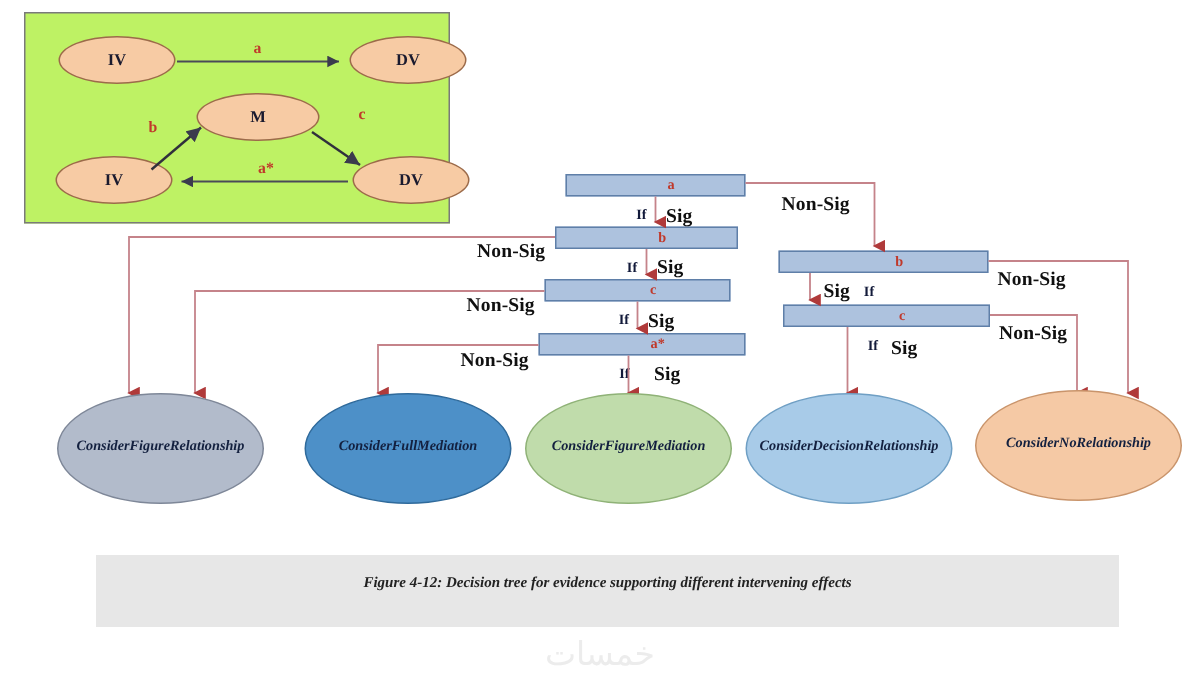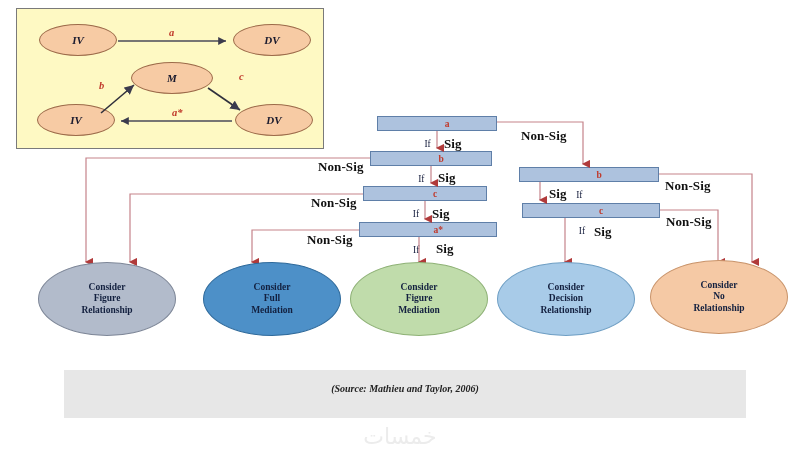--- a/index.html
+++ b/index.html
@@ -2,49 +2,49 @@
 <html><head>
 <meta charset="utf-8">
 <style>
   html,body{margin:0;padding:0;background:#ffffff;}
   body{width:800px;height:460px;position:relative;overflow:hidden;
        font-family:"Liberation Serif",serif;}
 
   .stage{position:absolute;left:0;top:0;width:800px;height:460px;}
 
   
-  .model-panel{position:absolute;left:16px;top:8px;width:308px;height:141px;
-      background:#fef9c3;border:1.5px solid #7a7a7a;box-sizing:border-box;font-style:italic;}
+  .model-panel{position:absolute;left:16px;top:8px;width:284px;height:141px;
+      background:#bef264;border:1.5px solid #7a7a7a;box-sizing:border-box;}
 
   .ell{position:absolute;border-radius:50%;display:flex;align-items:center;
        justify-content:center;text-align:center;box-sizing:border-box;}
 
   .ell-peach{background:#f7cba4;border:1.3px solid #9c6b4a;
       color:#1a1a2e;font-weight:bold;font-size:11px;}
 
   .lbl-red{position:absolute;color:#c0392b;font-weight:bold;font-size:10.5px;
       font-family:"Liberation Serif",serif;}
 
   
   .dbox{position:absolute;background:#adc2de;border:1px solid #5f7fa8;
       box-sizing:border-box;height:15px;display:flex;align-items:center;
       justify-content:center;gap:14px;}
-  .dbox .if{color:#121a3a;font-weight:normal;font-size:9.5px;margin-top:40px;}
+  .dbox .if{color:#121a3a;font-weight:bold;font-size:9.5px;margin-top:40px;}
   .dbox .vr{color:#c0392b;font-weight:bold;font-size:9.5px;}
 
   
   .tag{position:absolute;color:#101010;font-weight:bold;font-size:13px;
       font-family:"Liberation Serif",serif;white-space:nowrap;letter-spacing:.1px;}
 
   
   .outcome{position:absolute;width:138px;height:74px;border-radius:50%;
       display:flex;align-items:center;justify-content:center;
-      flex-direction:column;text-align:center;
+      flex-direction:row;text-align:center;
       font-size:9.5px;font-weight:bold;color:#13203f;line-height:1.18;
-      box-sizing:border-box;}
+      box-sizing:border-box;font-style:italic;}
 
   
   .caption-bar{position:absolute;left:64px;top:370px;width:682px;height:48px;
       background:#e7e7e7;}
   .caption-txt{position:absolute;left:64px;top:382px;width:682px;
       text-align:center;font-style:italic;font-weight:bold;font-size:10px;
       color:#222;line-height:1.35;font-family:"Liberation Serif",serif;}
 
   .watermark{position:absolute;left:0;top:424px;width:800px;text-align:center;
       font-size:22px;color:#ececec;font-family:"DejaVu Sans",sans-serif;
@@ -197,18 +197,18 @@
   </div>
 
   <div class="outcome" style="left:650px;top:260px;background:#f5c9a5;border:1.2px solid #c9946b;">
     <span>Consider</span>
     <span>No</span>
     <span>Relationship</span>
   </div>
 
   <div class="caption-bar"></div>
   <div class="caption-txt">
-    <div>(Source: Mathieu and Taylor, 2006)</div>
+    <div>Figure 4-12: Decision tree for evidence supporting different intervening effects</div>
   </div>
 
   <div class="watermark">خمسات</div>
 
 </div>
 
 </body></html>

